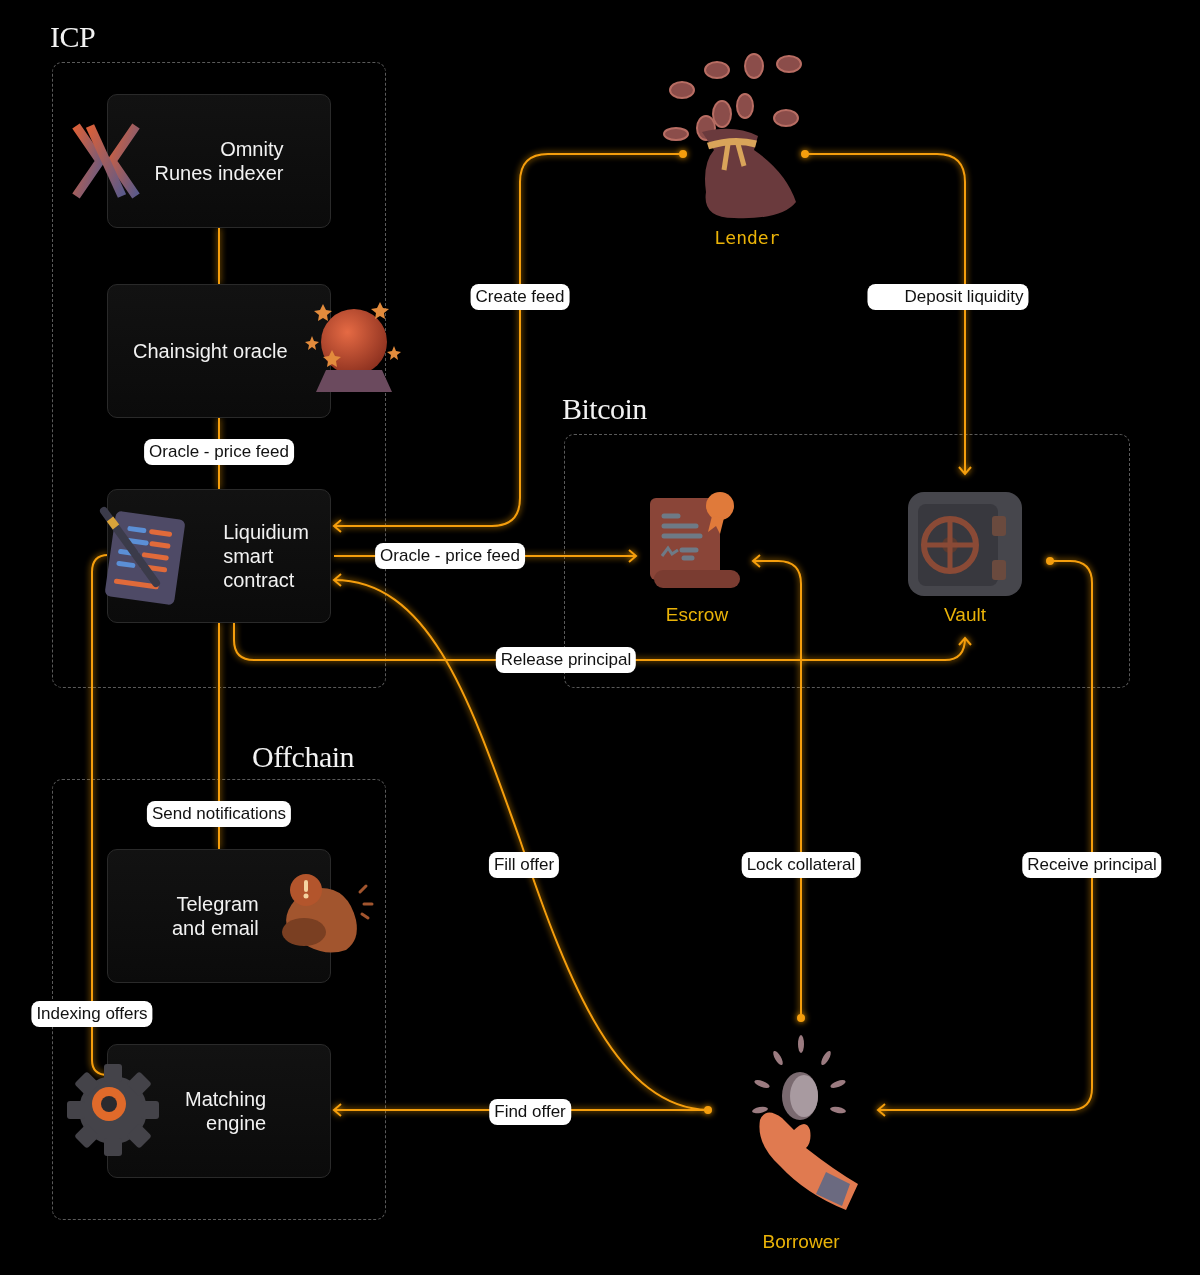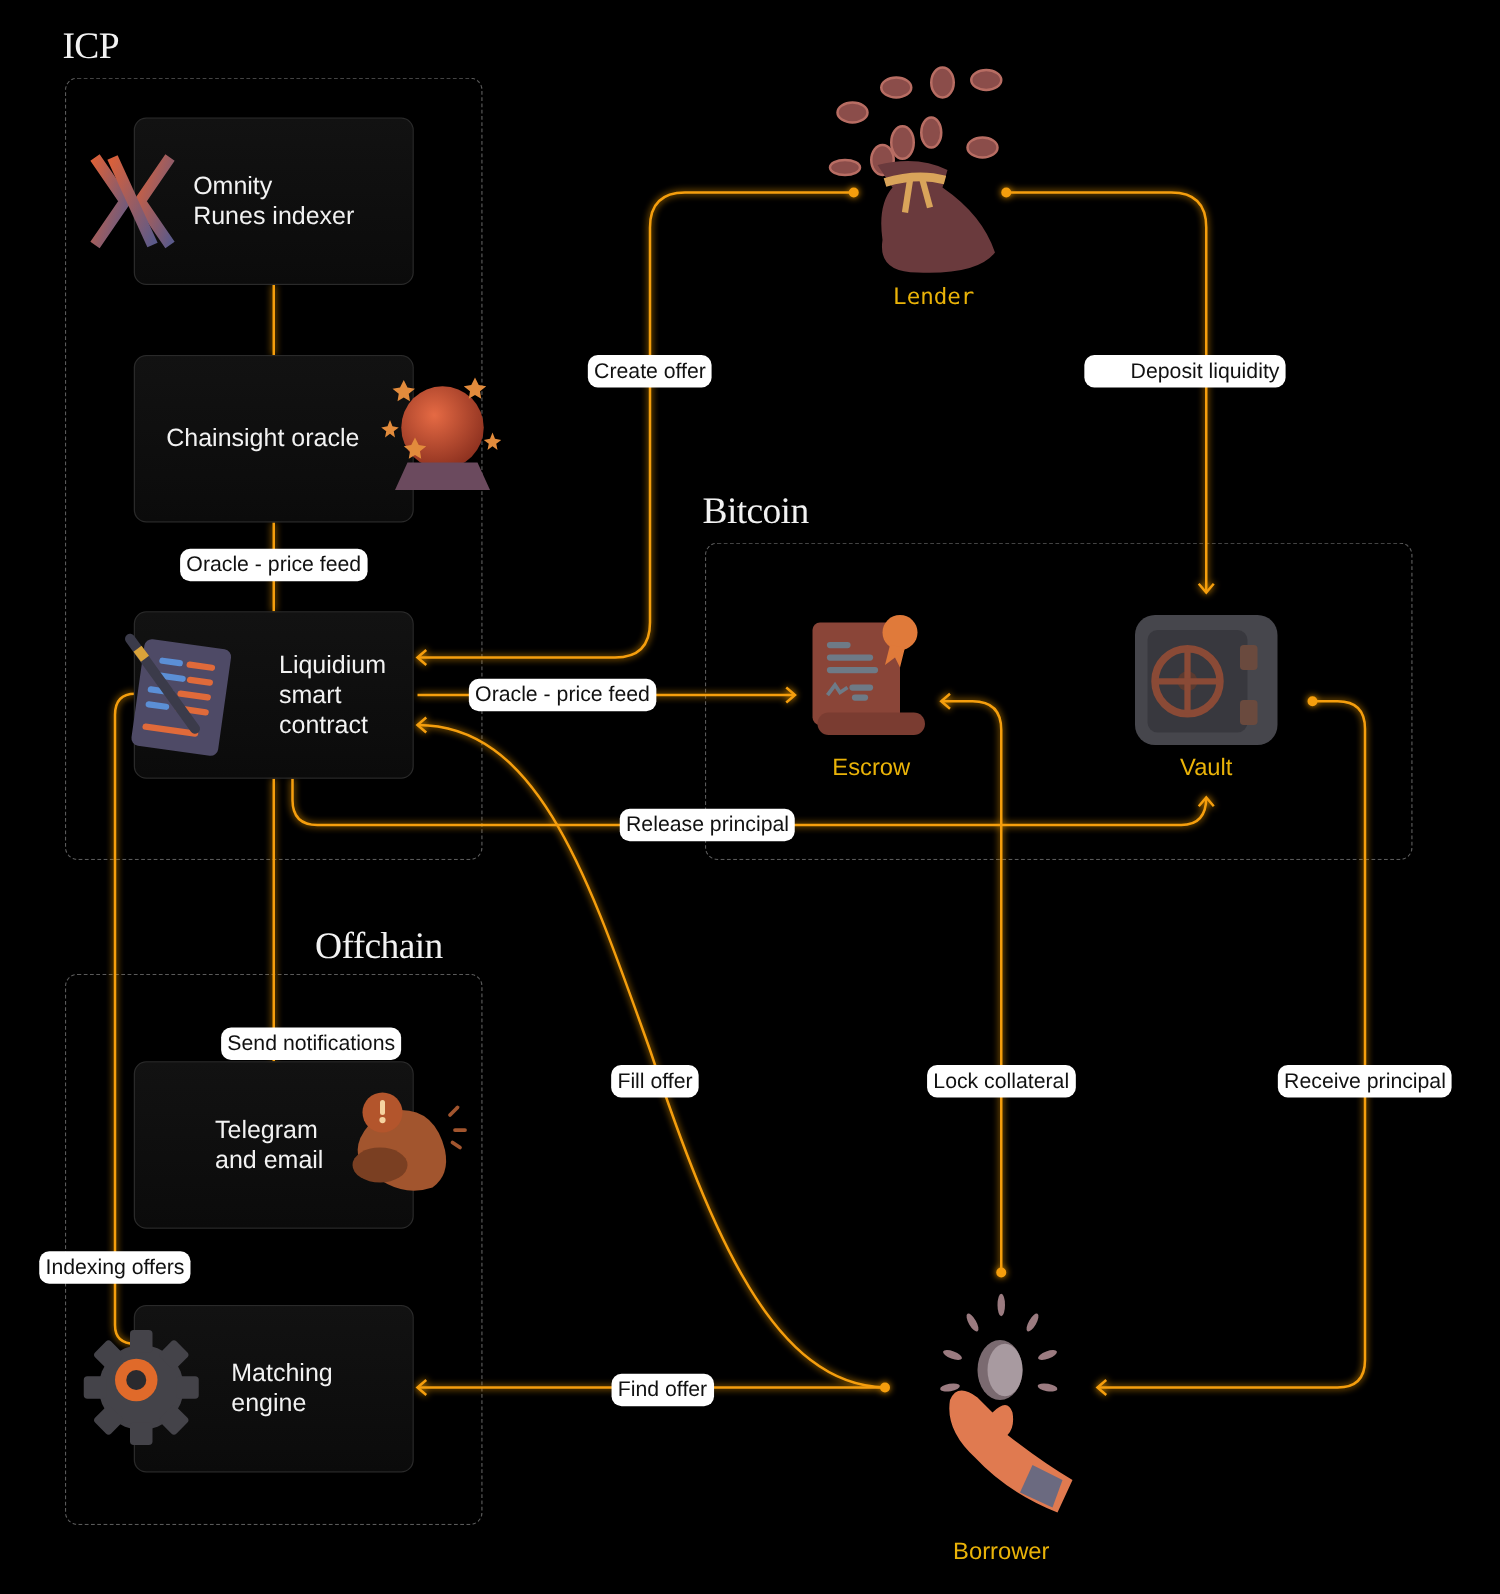--- a/index.html
+++ b/index.html
@@ -1,19 +1,19 @@
 <!DOCTYPE html>
 <html><head>
 <meta charset="utf-8">
 <style>
   html,body{margin:0;padding:0;background:#000;}
   body{width:1200px;height:1275px;position:relative;overflow:hidden;font-family:"Liberation Sans",sans-serif;color:#fff;}
   .group-title{position:absolute;font-size:30px;color:#f2f2f2;letter-spacing:-0.5px;font-family:Liberation Serif, serif;}
   .group-box{position:absolute;border:1.5px dashed #5a5a5a;border-radius:10px;box-sizing:border-box;}
-  .card{position:absolute;background:linear-gradient(180deg,#121212,#0b0b0b);border:1px solid #2a2a2a;border-radius:10px;box-sizing:border-box;display:flex;align-items:center;justify-content:center;text-align:left;font-size:20px;line-height:24px;color:#f2f2f2;}
+  .card{position:absolute;background:linear-gradient(180deg,#121212,#0b0b0b);border:1px solid #2a2a2a;border-radius:10px;box-sizing:border-box;display:flex;align-items:center;justify-content:center;text-align:right;font-size:20px;line-height:24px;color:#f2f2f2;}
   .card span{white-space:pre-line;}
   .pill{position:absolute;background:#fff;color:#111;font-size:17px;line-height:22px;padding:2px 5px;border-radius:8px;white-space:nowrap;transform:translate(-50%,-50%);z-index:5;}
   .node-label{position:absolute;font-size:19px;color:#eab308;transform:translateX(-50%);white-space:nowrap;}
   .mono{font-family:"DejaVu Sans Mono",monospace;font-size:18px;}
   svg.wires{position:absolute;left:0;top:0;z-index:2;}
   .icon{position:absolute;z-index:4;}
 </style>
 </head>
 <body>
 
@@ -238,22 +238,22 @@
       <ellipse cx="92" cy="76" rx="3" ry="8" transform="rotate(100 92 76)"></ellipse>
     </g>
   <ellipse cx="54" cy="62" rx="18" ry="24" fill="#7a6a70"></ellipse>
   <ellipse cx="58" cy="62" rx="14" ry="21" fill="#a89aa0"></ellipse>
   <path d="M14 86 Q20 72 36 84 L48 96 Q60 84 64 96 Q66 108 60 114 Q88 136 112 150 L100 176 Q60 160 34 132 Q10 110 14 86z" fill="#e07a50"></path>
   <path d="M80 138 L104 150 L96 172 L70 160z" fill="#6b6a80"></path>
 </svg>
 <div class="node-label" style="left:801px;top:1231px;">Borrower</div>
 
 <div class="pill" style="left:219px;top:452px;">Oracle - price feed</div>
-<div class="pill" style="left:520px;top:297px;">Create offer</div>
+<div class="pill" style="left:520px;top:297px;">Create feed</div>
 <div class="pill" style="left:948px;top:297px;padding-left:37px;">Deposit liquidity</div>
 <div class="pill" style="left:450px;top:556px;">Oracle - price feed</div>
 <div class="pill" style="left:566px;top:660px;">Release principal</div>
-<div class="pill" style="left:219px;top:835px;margin-left:30px;">Send notifications</div>
+<div class="pill" style="left:219px;top:814px;">Send notifications</div>
 <div class="pill" style="left:92px;top:1014px;">Indexing offers</div>
 <div class="pill" style="left:524px;top:865px;">Fill offer</div>
 <div class="pill" style="left:801px;top:865px;">Lock collateral</div>
 <div class="pill" style="left:1092px;top:865px;">Receive principal</div>
 <div class="pill" style="left:530px;top:1112px;">Find offer</div>
 
 </body></html>

